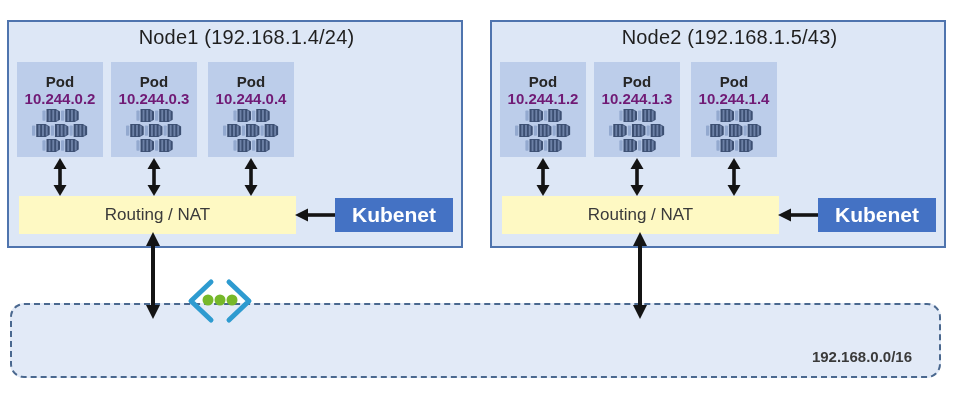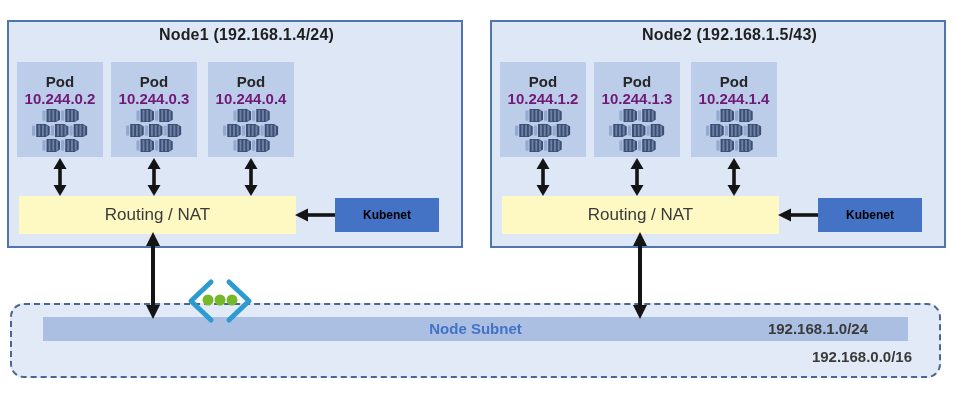--- a/index.html
+++ b/index.html
@@ -9,39 +9,39 @@
   }
   
   .node{
     position:absolute;top:20px;width:456px;height:228px;box-sizing:border-box;
     background:#dde7f6;border:2px solid #4f74ae;
   }
   .node.n1{left:7px}
   .node.n2{left:490px}
   .node-title{
     position:absolute;top:4px;left:0;right:0;text-align:center;
-    font-size:16px;font-weight:700;color:#1f1f1f;letter-spacing:.2px;padding-left:23px;
+    font-size:20px;font-weight:400;color:#1f1f1f;letter-spacing:.2px;padding-left:23px;
   }
   .pod{
     position:absolute;top:40px;width:86px;height:95px;background:#bccdea;
     text-align:center;
   }
   .pod.p1{left:8px}.pod.p2{left:102px}.pod.p3{left:199px}
   .pod-label{font-size:15px;font-weight:700;color:#262626;margin-top:12px;line-height:1.05}
   .pod-ip{font-size:15px;font-weight:700;color:#701a75;line-height:1.15}
   .pod-icon{margin-top:2px}
   .pod-arrow{position:absolute;top:136px}
   .pa1{left:43px}.pa2{left:137px}.pa3{left:234px}
   .routing{
     position:absolute;left:10px;top:174px;width:277px;height:38px;background:#fef9c3;
     color:#3a3a3a;font-size:17px;text-align:center;line-height:38px;
   }
   .kubenet{
-    position:absolute;left:326px;top:176px;width:104px;height:34px;background:#4472c4;
-    color:#000000;font-weight:700;font-size:12px;text-align:center;line-height:34px;
+    position:absolute;left:326px;top:176px;width:118px;height:34px;background:#4472c4;
+    color:#ffffff;font-weight:700;font-size:21px;text-align:center;line-height:34px;
   }
   .kubenet-arrow{position:absolute;left:286px;top:185px}
   
   .connector{position:absolute;top:232px;z-index:3}
   .c1{left:144px}.c2{left:631px}
   
   .vnet{
     position:absolute;left:10px;top:303px;width:931px;height:75px;box-sizing:border-box;
     background:#e2eaf7;border:2px dashed #4a688f;border-radius:14px;z-index:1;
   }
@@ -181,24 +181,20 @@
       </svg>
 
     <div class="routing">Routing / NAT</div>
     <svg class="kubenet-arrow" width="40" height="16">
         <use href="#harrow" width="40" height="16"></use>
       </svg>
     <div class="kubenet">Kubenet</div>
   </section>
 
   <section class="vnet">
-    <div class="subnet-bar">
-      <div class="subnet-label">Node Subnet</div>
-      <div class="subnet-cidr">192.168.1.0/24</div>
-    </div>
     <div class="vnet-cidr">192.168.0.0/16</div>
   </section>
 
   <svg class="connector c1" width="18" height="87">
       <use href="#varrow-l" width="18" height="87"></use>
     </svg>
   <svg class="connector c2" width="18" height="87">
       <use href="#varrow-l" width="18" height="87"></use>
     </svg>
 

